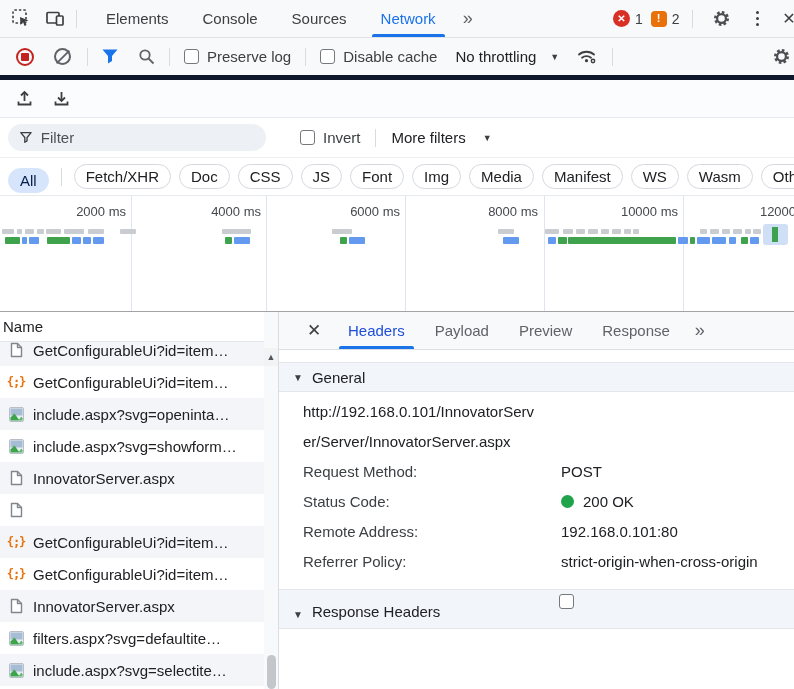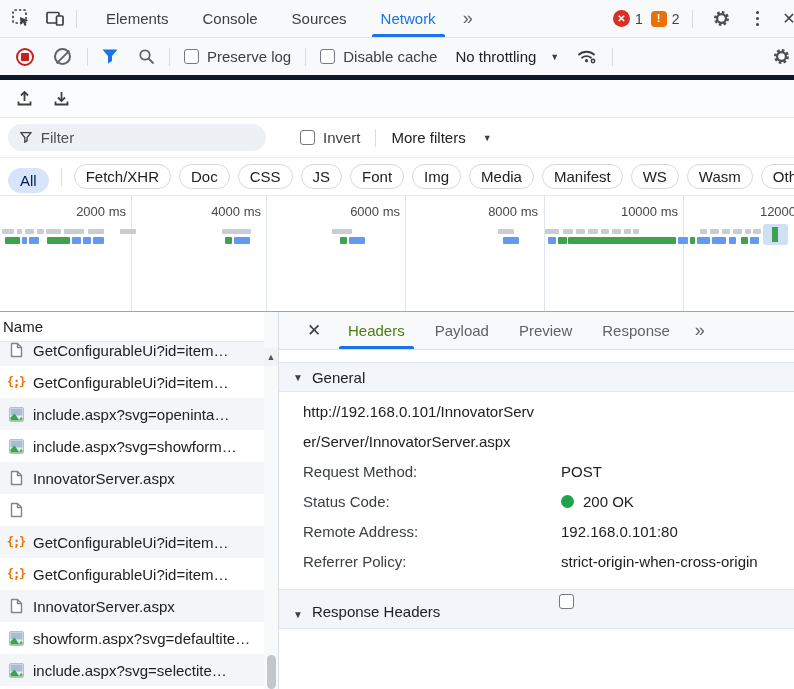--- a/index.html
+++ b/index.html
@@ -87,21 +87,21 @@
 
   .vscroll { width:14px; flex:none; background:#f8f9fa; display:flex; flex-direction:column; align-items:center; }
   .scroll-up { width:14px; height:18px; margin-top:36px; display:flex; align-items:center; justify-content:center;
                font-size:9px; color:#505357; background:#f1f3f4; cursor:pointer; }
   .scroll-thumb { margin-top:auto; width:9px; height:34px; border-radius:5px; background:#c3c6ca; cursor:pointer; }
 
   .right { flex:1; min-width:0; border-left:1px solid #d9dde2; display:flex; flex-direction:column; background:#fff; overflow:hidden;}
   .dtabs { height:38px; flex:none; display:flex; align-items:stretch; background:#f8f9fb; border-bottom:1px solid #dadfe5; padding-left:16px; }
   .dclose { width:38px; display:flex; align-items:center; justify-content:center; font-size:17px; color:#3c4043; cursor:pointer; }
   .dtab { position:relative; display:flex; align-items:center; padding:0 15px; font-size:15px; color:#5f6368; cursor:pointer; }
-  .dtab.active { color:#4d7c0f; }
+  .dtab.active { color:#1d4ed8; }
   .dtab.active::after { content:""; position:absolute; left:6px; right:6px; bottom:0; height:3px;
                         background:#1a73e8; border-radius:2px 2px 0 0; }
   .dchevron { display:flex; align-items:center; font-size:18px; color:#5f6368; padding:0 10px; cursor:pointer; }
 
   .dbody { flex:1; display:flex; flex-direction:column; overflow:hidden; }
   .sec-h { height:30px; flex:none; display:flex; align-items:center; gap:9px; padding-left:14px;
            background:#f2f5f9; border-top:1px solid #e3e7ec; border-bottom:1px solid #e3e7ec;
            font-size:15px; color:#202124; }
   .sec-h.general { margin-top:12px; }
   .tri { font-size:10px; color:#3c4043; }
@@ -413,21 +413,21 @@
             </div>
             <div class="req-row">
               <span class="req-icon">
                 <svg width="15" height="15" viewBox="0 0 15 15">
                   <rect x="0.5" y="0.5" width="14" height="14" rx="1.5" fill="#e9eef3" stroke="#b6bec7"></rect>
                   <rect x="1.5" y="1.5" width="12" height="7" fill="#a7bdd3"></rect>
                   <path d="M1.5 13.5v-3l4-4 5 7z" fill="#3fa34d"></path>
                   <path d="M9.5 13.5l2.8-4 1.2 1.7v2.3z" fill="#5cb765"></path>
                 </svg>
               </span>
-              <span class="req-name">showform.aspx?svg=defaultite…</span>
+              <span class="req-name">filters.aspx?svg=defaultite…</span>
             </div>
             <div class="req-row">
               <span class="req-icon">
                 <svg width="15" height="15" viewBox="0 0 15 15">
                   <rect x="0.5" y="0.5" width="14" height="14" rx="1.5" fill="#e9eef3" stroke="#b6bec7"></rect>
                   <rect x="1.5" y="1.5" width="12" height="7" fill="#a7bdd3"></rect>
                   <path d="M1.5 13.5v-3l4-4 5 7z" fill="#3fa34d"></path>
                   <path d="M9.5 13.5l2.8-4 1.2 1.7v2.3z" fill="#5cb765"></path>
                 </svg>
               </span>

